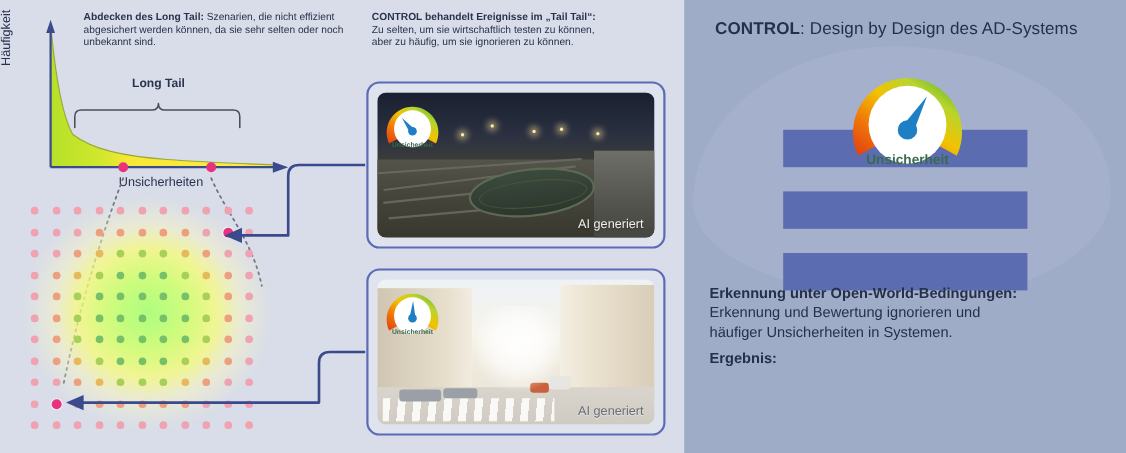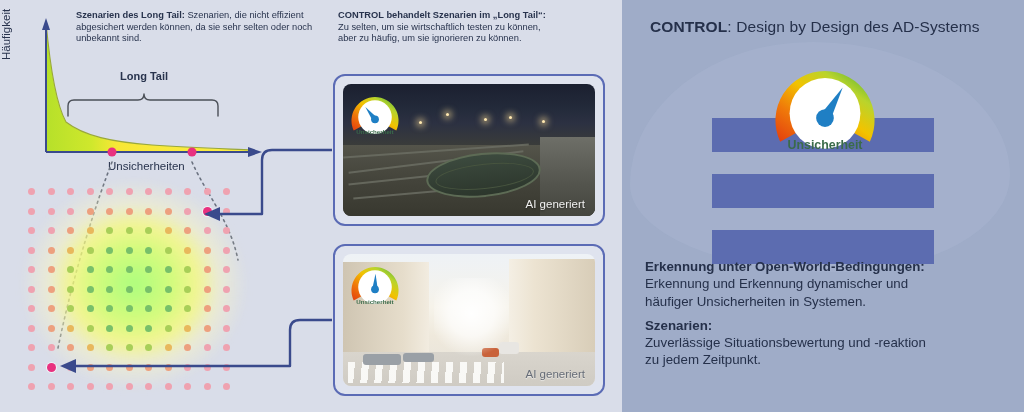--- a/index.html
+++ b/index.html
@@ -125,23 +125,23 @@
   .bars{position:absolute;left:90px;top:118px;width:222px;height:150px;}
   .bar{position:absolute;left:0;width:222px;height:34px;background:#5c6cb0;}
 </style>
 </head>
 <body>
 
 <div id="stage">
 
   <div class="panel-left">
 
-    <div class="txt para1"><span class="b">Szenarien des Long Tail:</span><span> Szenarien, die nicht effizient abgesichert werden können, da sie sehr selten oder noch unbekannt sind.</span></div>
-
-    <div class="txt para2"><span class="b">CONTROL behandelt Szenarien im „Long Tail“:</span><span>
+    <div class="txt para1"><span class="b">Abdecken des Long Tail:</span><span> Szenarien, die nicht effizient abgesichert werden können, da sie sehr selten oder noch unbekannt sind.</span></div>
+
+    <div class="txt para2"><span class="b">CONTROL behandelt Ereignisse im „Tail Tail“:</span><span>
 Zu selten, um sie wirtschaftlich testen zu können,
 aber zu häufig, um sie ignorieren zu können.</span></div>
 
     <div class="chart">
       <svg width="260" height="160" viewBox="0 0 260 160">
         <defs>
           <linearGradient id="tailfill" x1="0" y1="0" x2="1" y2="0">
             <stop offset="0%" stop-color="#b6e02a"></stop>
             <stop offset="22%" stop-color="#cfe82c"></stop>
             <stop offset="34%" stop-color="#f7e736"></stop>
@@ -399,21 +399,19 @@
           <path d="M50,26 L55,56 L45,56 Z" fill="#1f7fc4"></path>
         </g>
         <circle cx="50" cy="56" r="7.5" fill="#1f7fc4"></circle>
         <text x="50" y="82" text-anchor="middle" font-family="Liberation Sans, sans-serif" font-size="10.5" font-weight="bold" fill="#3a6b4a">Unsicherheit</text>
       </svg>
     </div>
   </div>
 
   <div class="rblock">
     <p class="b">Erkennung unter Open-World-Bedingungen:</p>
-    <p style="white-space:pre-line">Erkennung und Erkennung dynamischer und
+    <p style="white-space:pre-line">Erkennung und Bewertung ignorieren und
 häufiger Unsicherheiten in Systemen.</p>
     <div class="gap"></div>
-    <p class="b">Szenarien:</p>
-    <p style="white-space:pre-line">Zuverlässige Situationsbewertung und -reaktion
-zu jedem Zeitpunkt.</p>
+    <p class="b">Ergebnis:</p>
   </div>
 
 </div>
 
 </body></html>

